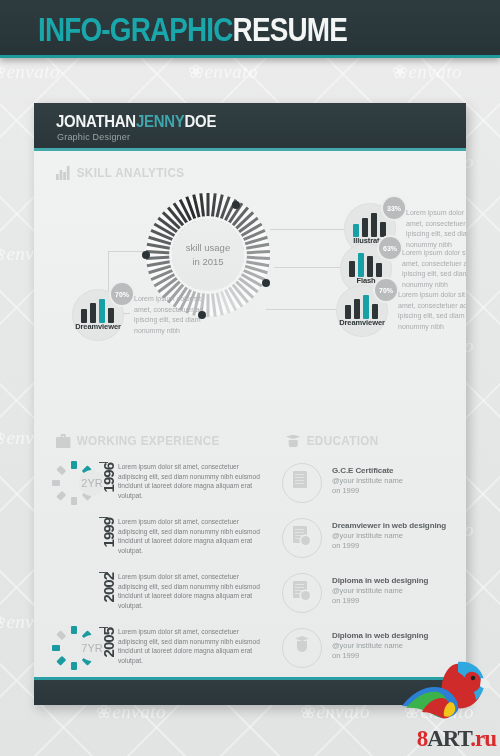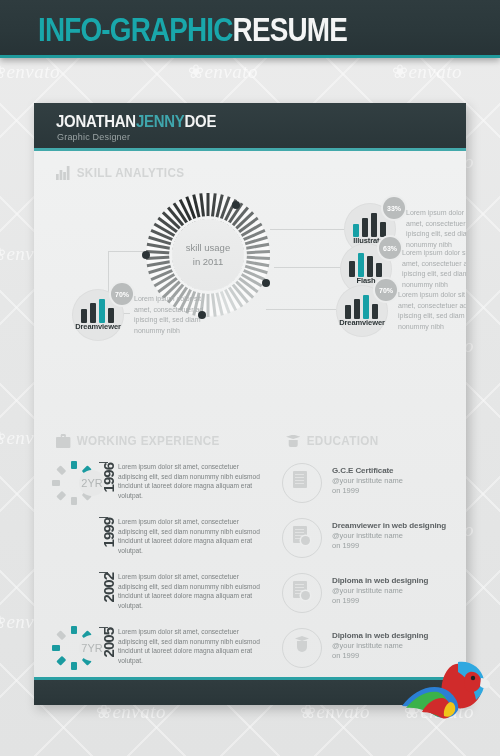--- a/index.html
+++ b/index.html
@@ -445,21 +445,21 @@
             </div>
             <div class="spoke" style="transform: translate(-1.5px, -62px) rotate(346.667deg);">
               <span style="background: rgb(46, 50, 50);"></span>
             </div>
             <div class="spoke" style="transform: translate(-1.5px, -62px) rotate(353.333deg);">
               <span style="background: rgb(53, 57, 57);"></span>
             </div>
           </div>
         <div class="donut-hole">
           <span>skill usage</span>
-          <span>in 2011</span>
+          <span>in 2015</span>
         </div>
         <div class="dot" style="left:-4px;  top:58px;"></div>
         <div class="dot" style="left:86px;  top:8px;"></div>
         <div class="dot" style="left:116px; top:86px;"></div>
         <div class="dot" style="left:52px;  top:118px;"></div>
       </div>
 
       <div class="skill-node" style="left:310px; top:52px;">
         <div class="sk-circle"></div>
         <div class="sk-bars">
@@ -696,13 +696,16 @@
     <path d="M58 6 C70 4 82 12 84 24 C86 36 78 48 66 50 C56 52 46 46 44 36 C42 24 48 8 58 6Z" fill="#d02b2b"></path>
     <path d="M60 4 C72 2 84 10 86 22 C87 30 84 37 78 42 C76 30 70 20 60 14Z" fill="#2fa8e0"></path>
     <path d="M44 30 C30 26 14 34 4 48 C18 48 28 52 38 58 C46 62 56 60 60 52 C62 44 54 33 44 30Z" fill="#2b7fd4"></path>
     <path d="M40 34 C28 32 16 40 8 50 C20 49 30 53 38 58 C44 60 50 56 50 48 C50 42 46 36 40 34Z" fill="#3bb24a"></path>
     <path d="M44 40 C36 40 28 46 24 54 C32 54 38 57 44 60 C50 62 54 58 53 51 C52 45 49 40 44 40Z" fill="#d02b2b"></path>
     <path d="M52 44 C48 46 45 52 46 58 C50 60 55 58 57 53 C58 48 56 44 52 44Z" fill="#f0c419"></path>
     <path d="M72 14 C78 13 83 18 83 24 C83 30 78 35 72 34 C68 33 66 28 66 24 C66 19 68 15 72 14Z" fill="#d02b2b"></path>
     <circle cx="75" cy="20" r="2.2" fill="#1b2426"></circle>
     <path d="M83 20 C89 20 93 24 92 28 C90 31 85 31 82 28Z" fill="#eceded"></path>
   </svg>
+  <div class="brand">
+    <span class="b1">8</span><span class="b2">ART</span><span class="b3">.ru</span>
+  </div>
 </div>
 
 </body></html>

